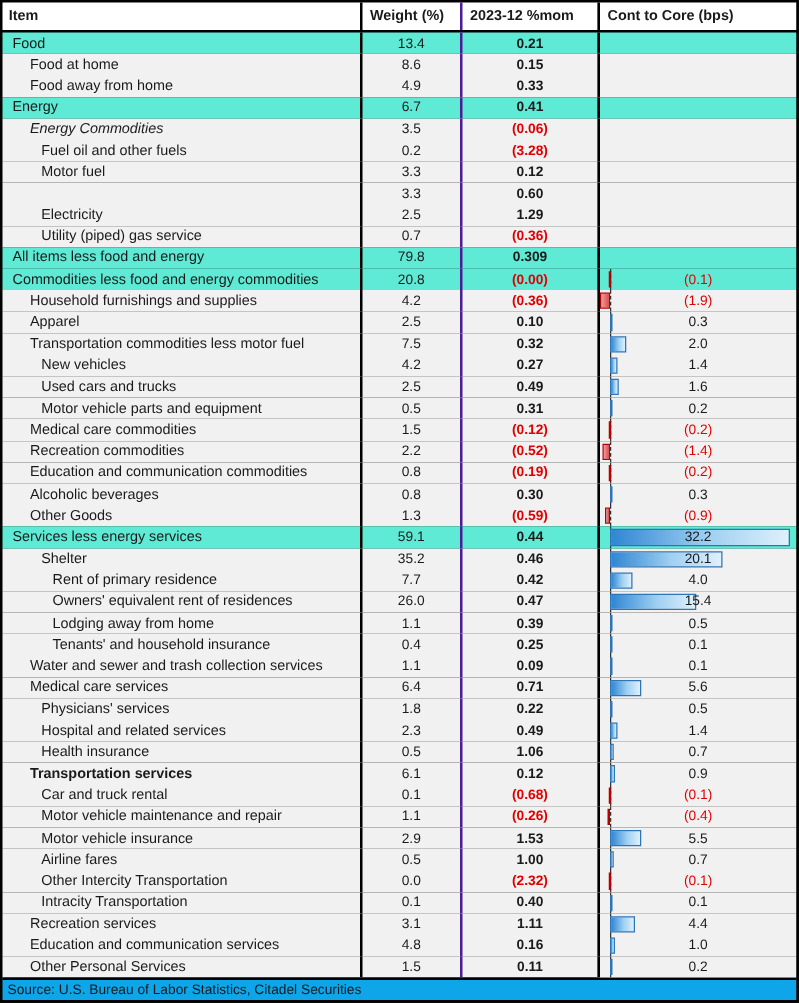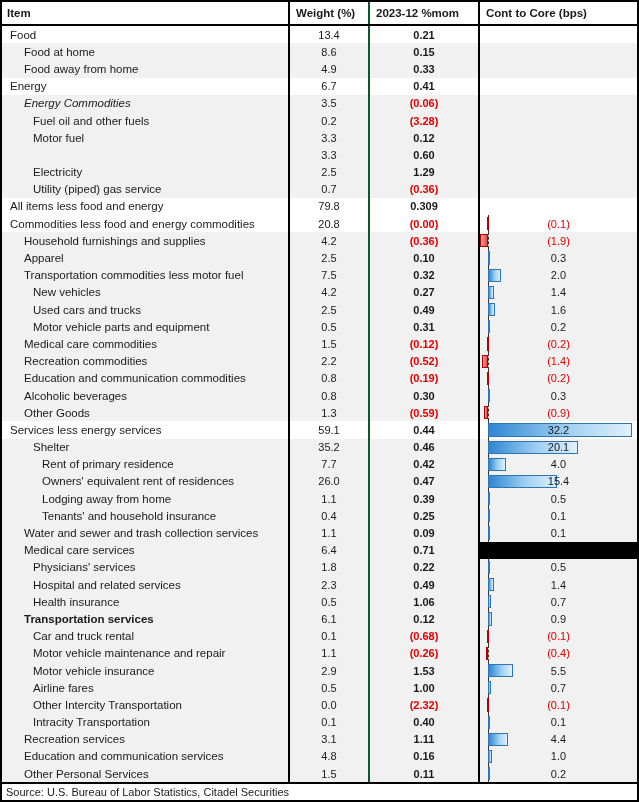--- a/index.html
+++ b/index.html
@@ -9,36 +9,36 @@
     border:2px solid #000;background:#000;
     display:flex;flex-direction:column;
     font-family:"Liberation Sans","DejaVu Sans",sans-serif;
     color:#1a1a1a;
   }
   .header-row{height:24px;display:flex;border-bottom:2px solid #000;}
   .header-row .cell{background:#fff;font-weight:bold;font-size:11.5px;}
   .rows{flex:1;display:flex;flex-direction:column;}
   .row{flex:1;display:flex;min-height:0;}
   .cell{display:flex;align-items:center;overflow:hidden;background:#f1f1f1;}
-  .row.hl .cell{background:#ffffff;}
+  .row.hl .cell{background:#5eead4;}
   .c-item{width:286px;padding-left:4px;}
   .c-weight{width:80px;border-left:2px solid #000;justify-content:center;}
-  .c-mom{width:110px;border-left:2px solid #14532d;justify-content:center;font-weight:bold;}
+  .c-mom{width:110px;border-left:2px solid #4c1d95;justify-content:center;font-weight:bold;}
   .c-chart{width:159px;border-left:2px solid #000;position:relative;}
   .header-row .c-item{padding-left:5px;}
   .header-row .c-weight,.header-row .c-mom,.header-row .c-chart{justify-content:flex-start;padding-left:6px;font-weight:bold;}
   .item-label{font-size:11.5px;white-space:nowrap;}
   .num{font-size:11px;}
   .neg{color:#e00000;}
   .axis{position:absolute;left:8px;top:0;bottom:0;width:0;border-left:1px dashed #333;}
   .bar{position:absolute;top:2px;bottom:2px;}
   .bar.bpos{background:linear-gradient(to right,#2f86d3 0%,#9fd0f2 55%,#dff0fb 100%);border:1px solid #2e75b6;}
   .bar.bneg{background:linear-gradient(to left,#e04b4b 0%,#ef9d9d 100%);border:1px solid #b30000;}
   .bar-label{position:absolute;left:0;right:0;top:0;bottom:0;display:flex;align-items:center;justify-content:center;font-size:11px;}
-  .source-row{height:18px;background:#ffffff;border-top:2px solid #000;display:flex;align-items:center;padding-left:4px;font-size:11px;}
+  .source-row{height:18px;background:#0ea5e9;border-top:2px solid #000;display:flex;align-items:center;padding-left:4px;font-size:11px;}
 </style>
 </head>
 <body>
 
 <div class="frame">
   <div class="header-row">
     <div class="cell c-item">Item</div>
     <div class="cell c-weight">Weight (%)</div>
     <div class="cell c-mom">2023-12 %mom</div>
     <div class="cell c-chart">Cont to Core (bps)</div>
@@ -359,20 +359,25 @@
           <div class="bar bpos" style="width: 1px; left: 8px;"></div>
           <div class="bar-label">0.1</div>
         </div>
       </div>
       <div class="row">
         <div class="cell c-item">
           <span class="item-label" style="padding-left: 18px;">Medical care services</span>
         </div>
         <div class="cell c-weight num">6.4</div>
         <div class="cell c-mom num">0.71</div>
+        <div class="cell c-chart">
+          <div class="axis"></div>
+          <div class="bar bpos" style="width: 25.032px; left: 8px;"></div>
+          <div class="bar-label">5.6</div>
+        </div>
       </div>
       <div class="row">
         <div class="cell c-item">
           <span class="item-label" style="padding-left: 27px;">Physicians' services</span>
         </div>
         <div class="cell c-weight num">1.8</div>
         <div class="cell c-mom num">0.22</div>
         <div class="cell c-chart">
           <div class="axis"></div>
           <div class="bar bpos" style="width: 2.235px; left: 8px;"></div>

